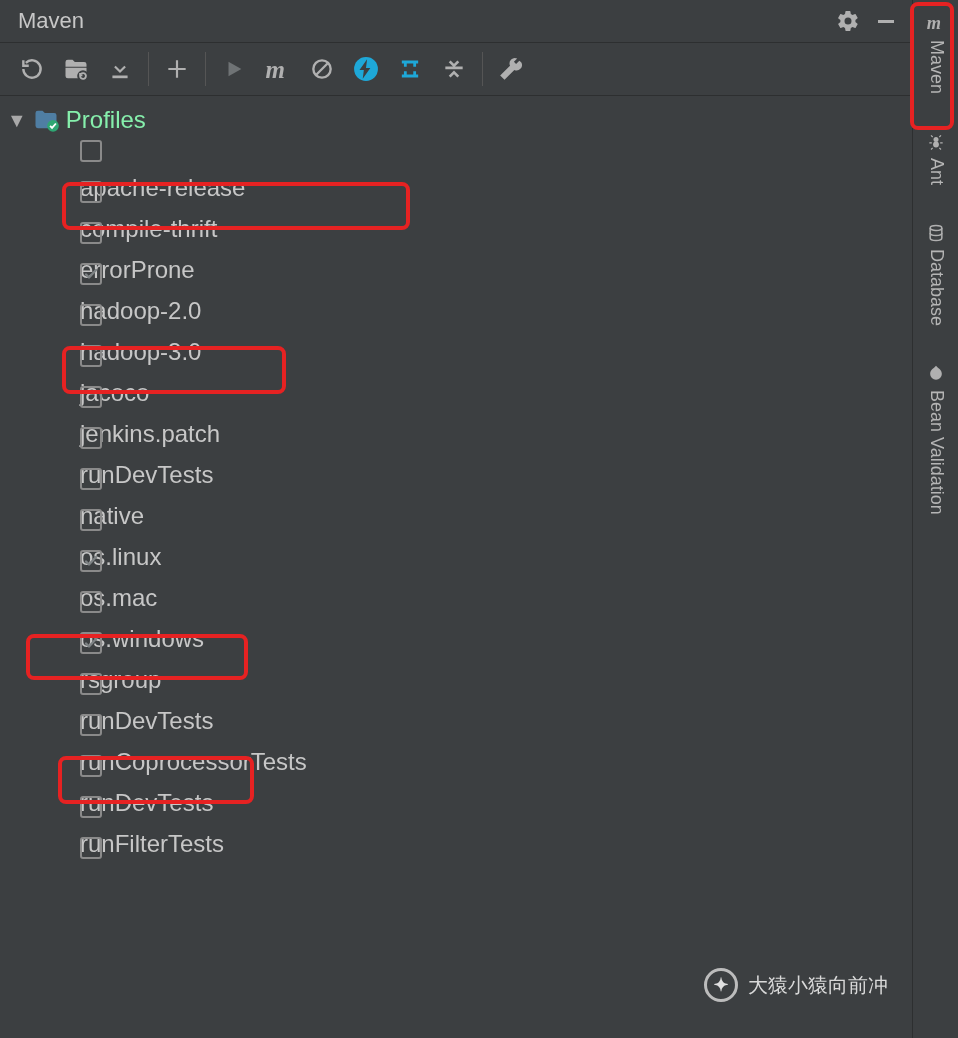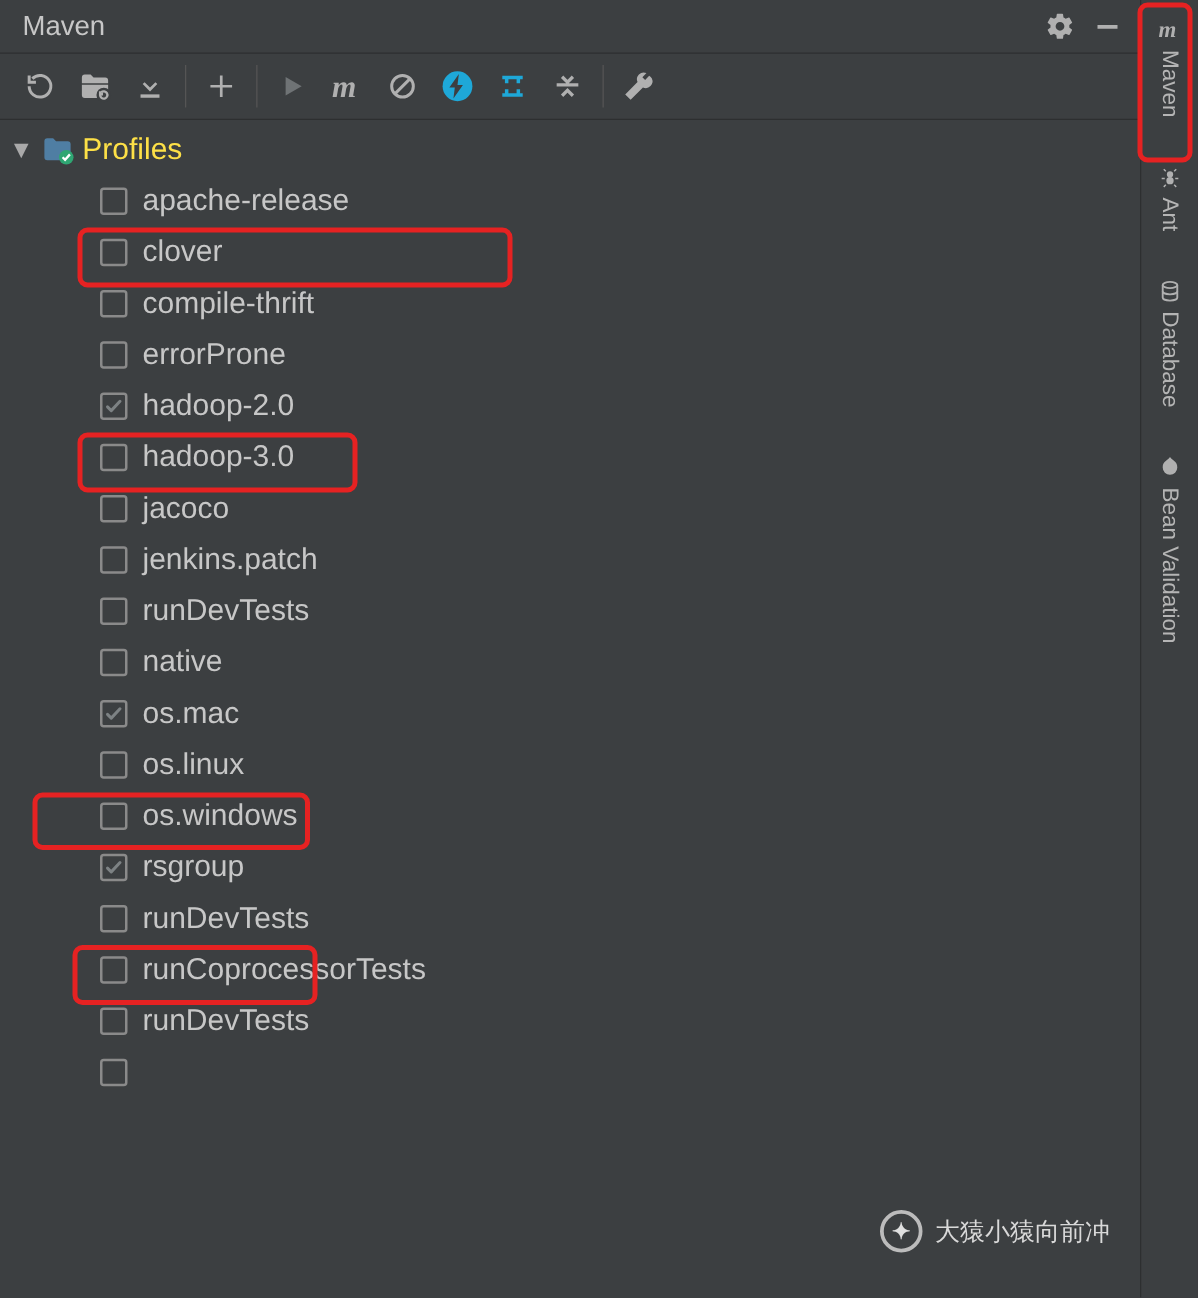--- a/index.html
+++ b/index.html
@@ -20,24 +20,24 @@
   
   .toolbar { height: 54px; display: flex; align-items: center; padding: 0 10px; gap: 0; background: #3c3f41; border-top: 1px solid #2d2f30; border-bottom: 1px solid #2d2f30; }
   .tb-btn { width: 44px; height: 44px; display: flex; align-items: center; justify-content: center; cursor: pointer; color: #a9a9a9; }
   .tb-sep { width: 1px; height: 34px; background: #555; margin: 0 6px; }
 
   
   .tree { padding: 8px 0 0 8px; color: #c7c7c7; font-size: 24px; }
   .tree-root { display: flex; align-items: center; gap: 6px; padding: 2px 0 6px 0; }
   .tree-root .arrow { color: #a9a9a9; font-size: 18px; transform: scale(1.1); }
   .tree-root .folder-icon { display: flex; align-items: center; }
-  .tree-root .root-label { color: #fde047; }
+  .tree-root .root-label { color: #86efac; }
 
   .profile-list { list-style: none; padding-left: 72px; }
-  .profile-item { display: flex; align-items: center; gap: 12px; height: 41px; position: relative; }
+  .profile-item { display: flex; align-items: flex-start; gap: 12px; height: 41px; position: relative; flex-direction: column; }
   .cb { width: 22px; height: 22px; border: 2px solid #8a8a8a; border-radius: 3px; display: flex; align-items: center; justify-content: center; color: #9aa0a3; position: relative; flex-shrink: 0; }
   .cb.checked svg { display: block; }
   .cb svg { display: none; }
   .cb.checked-strong svg path { stroke: #cfd2d4; }
   .cb.checked svg path { stroke: #7d8284; }
   .item-label { color: #c7c7c7; }
 
   
   .hl { position: absolute; border: 4px solid #e62222; border-radius: 8px; pointer-events: none; }
 
@@ -152,24 +152,20 @@
         </span>
         <span class="root-label">Profiles</span>
       </div>
       <ul class="profile-list" id="profile-list">
           <li class="profile-item">
             <span class="cb"></span>
             <span class="item-label">apache-release</span>
           </li>
           <li class="profile-item">
             <span class="cb"></span>
-            <span class="item-label">clover</span>
-          </li>
-          <li class="profile-item">
-            <span class="cb"></span>
             <span class="item-label">compile-thrift</span>
           </li>
           <li class="profile-item">
             <span class="cb"></span>
             <span class="item-label">errorProne</span>
           </li>
           <li class="profile-item">
             <span class="cb checked">
               <svg width="16" height="16" viewBox="0 0 16 16">
                 <path d="M3 8.5l3 3L13 4" fill="none" stroke="#7d8284" stroke-width="2.4" stroke-linecap="round" stroke-linejoin="round"></path>
@@ -191,33 +187,33 @@
           </li>
           <li class="profile-item">
             <span class="cb"></span>
             <span class="item-label">runDevTests</span>
           </li>
           <li class="profile-item">
             <span class="cb"></span>
             <span class="item-label">native</span>
           </li>
           <li class="profile-item">
+            <span class="cb"></span>
+            <span class="item-label">os.linux</span>
+          </li>
+          <li class="profile-item">
             <span class="cb checked">
               <svg width="16" height="16" viewBox="0 0 16 16">
                 <path d="M3 8.5l3 3L13 4" fill="none" stroke="#7d8284" stroke-width="2.4" stroke-linecap="round" stroke-linejoin="round"></path>
               </svg>
             </span>
             <span class="item-label">os.mac</span>
           </li>
           <li class="profile-item">
             <span class="cb"></span>
-            <span class="item-label">os.linux</span>
-          </li>
-          <li class="profile-item">
-            <span class="cb"></span>
             <span class="item-label">os.windows</span>
           </li>
           <li class="profile-item">
             <span class="cb checked">
               <svg width="16" height="16" viewBox="0 0 16 16">
                 <path d="M3 8.5l3 3L13 4" fill="none" stroke="#7d8284" stroke-width="2.4" stroke-linecap="round" stroke-linejoin="round"></path>
               </svg>
             </span>
             <span class="item-label">rsgroup</span>
           </li>
@@ -228,20 +224,24 @@
           <li class="profile-item">
             <span class="cb"></span>
             <span class="item-label">runCoprocessorTests</span>
           </li>
           <li class="profile-item">
             <span class="cb"></span>
             <span class="item-label">runDevTests</span>
           </li>
           <li class="profile-item">
             <span class="cb"></span>
+            <span class="item-label">runFilterTests</span>
+          </li>
+          <li class="profile-item">
+            <span class="cb"></span>
           </li>
         </ul>
     </div>
   </div>
 
   <div class="right-stripe" id="right-stripe">
       <div class="stripe-item">
         <span class="sicon">
           <svg width="22" height="22" viewBox="0 0 24 24">
             <text x="2" y="19" font-family="Georgia,serif" font-style="italic" font-weight="700" font-size="20" fill="#b0b0b0">m</text>

